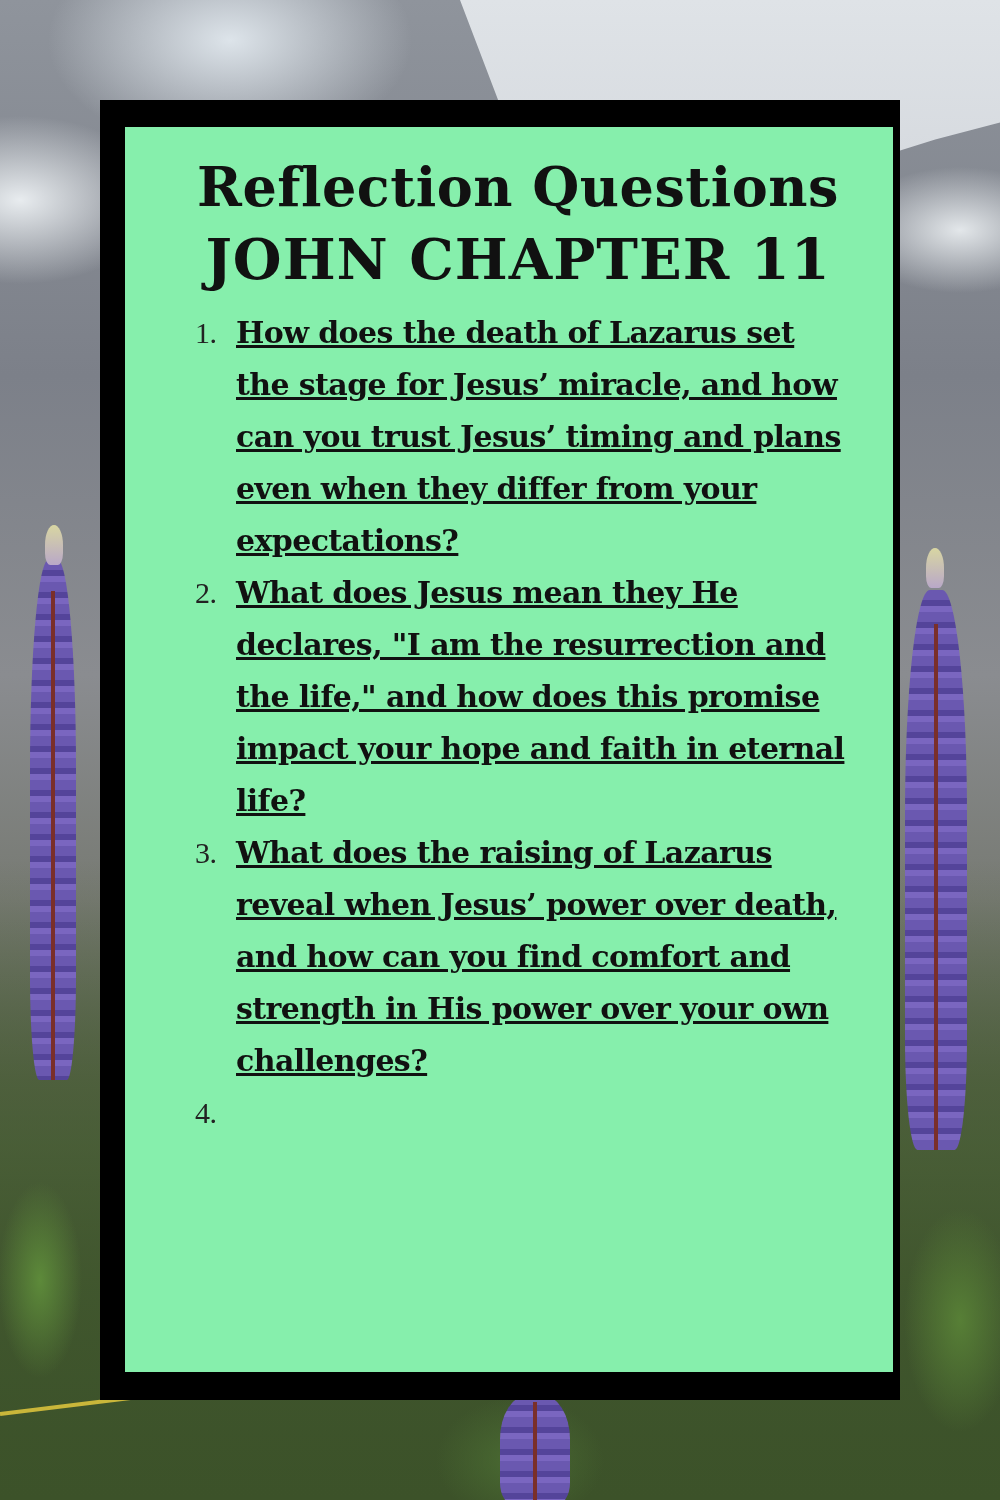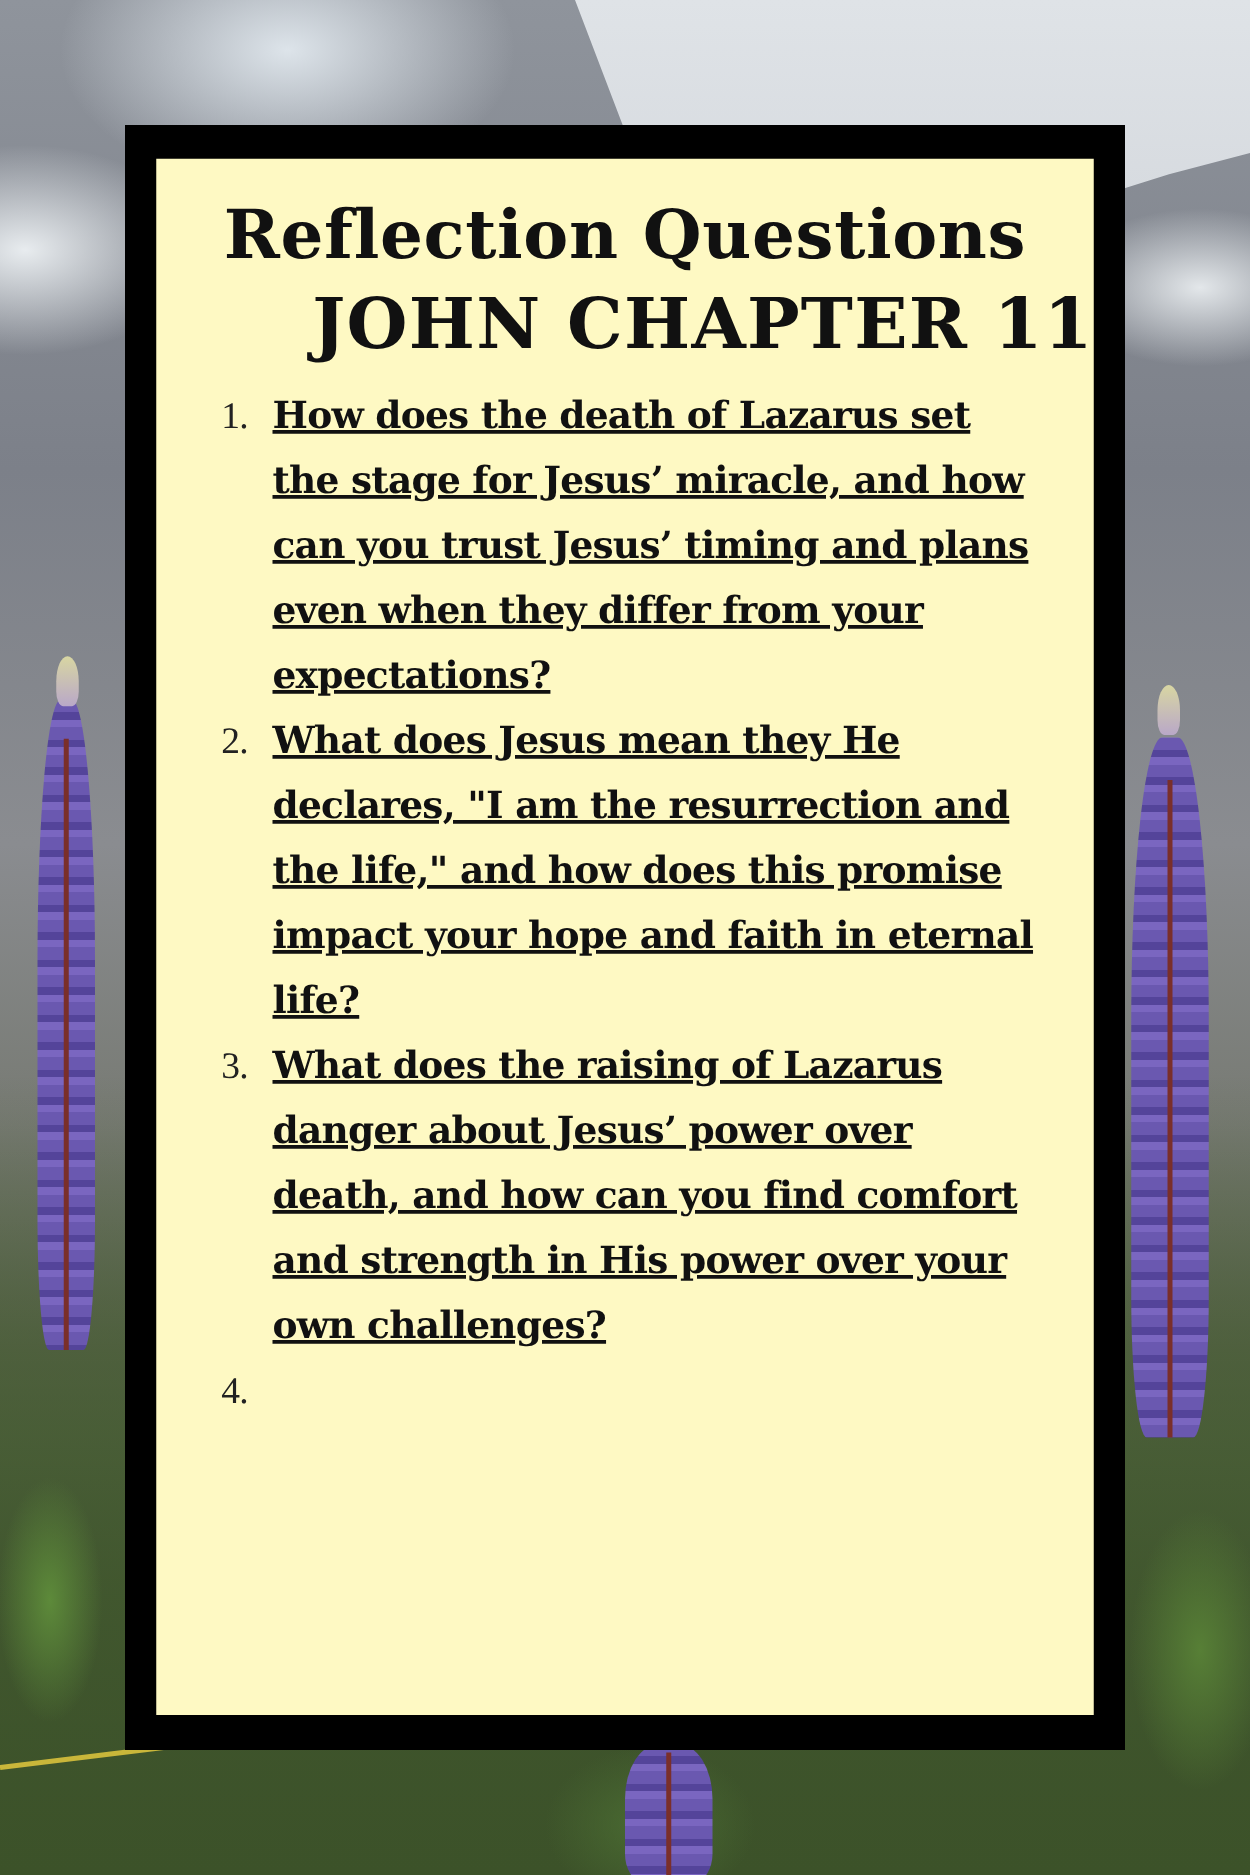--- a/index.html
+++ b/index.html
@@ -43,28 +43,29 @@
     .rope {
       position: absolute; left: 0; top: 1412px; width: 150px; height: 4px; background: #c9b63a;
       transform: rotate(-7deg); transform-origin: left center;
     }
     .frame {
       position: absolute; left: 100px; top: 100px; width: 800px; height: 1300px;
       background: #000000;
     }
     .panel {
       position: absolute; left: 25px; top: 27px; width: 750px; height: 1245px;
-      background: #fef9c3;
+      background: #86efac;
+      padding-left: 18px;
     }
     .title {
       margin: 0; text-align: center; font-weight: bold; color: #111111;
       font-size: 54px; line-height: 64px;
     }
     .title.t1 { margin-top: 28px; letter-spacing: 0.5px; }
-    .title.t2 { margin-top: 8px; font-size: 56px; letter-spacing: 1px; text-align: right; }
+    .title.t2 { margin-top: 8px; font-size: 56px; letter-spacing: 1px; }
     ol.questions {
       list-style: none; margin: 16px 0 0 0; padding: 0 0 0 58px;
     }
     ol.questions li {
       position: relative; padding-left: 35px;
       font-size: 30px; line-height: 52px; font-weight: bold; color: #111111;
       font-family: "DejaVu Serif", "Liberation Serif", serif;
       letter-spacing: -0.6px;
     }
     ol.questions li .num {
@@ -95,20 +96,20 @@
       <li>
         <span class="num">1.</span>
         <span class="text">How does the death of Lazarus set the stage for Jesus’ miracle, and how can you trust Jesus’ timing and plans even when they differ from your expectations?</span>
       </li>
       <li>
         <span class="num">2.</span>
         <span class="text">What does Jesus mean they He declares, "I am the resurrection and the life," and how does this promise impact your hope and faith in eternal life?</span>
       </li>
       <li>
         <span class="num">3.</span>
-        <span class="text">What does the raising of Lazarus danger about Jesus’ power over death, and how can you find comfort and strength in His power over your own challenges?</span>
+        <span class="text">What does the raising of Lazarus reveal when Jesus’ power over death, and how can you find comfort and strength in His power over your own challenges?</span>
       </li>
       <li>
         <span class="num">4.</span>
       </li>
     </ol>
   </div>
 </div>
 
 </body></html>

